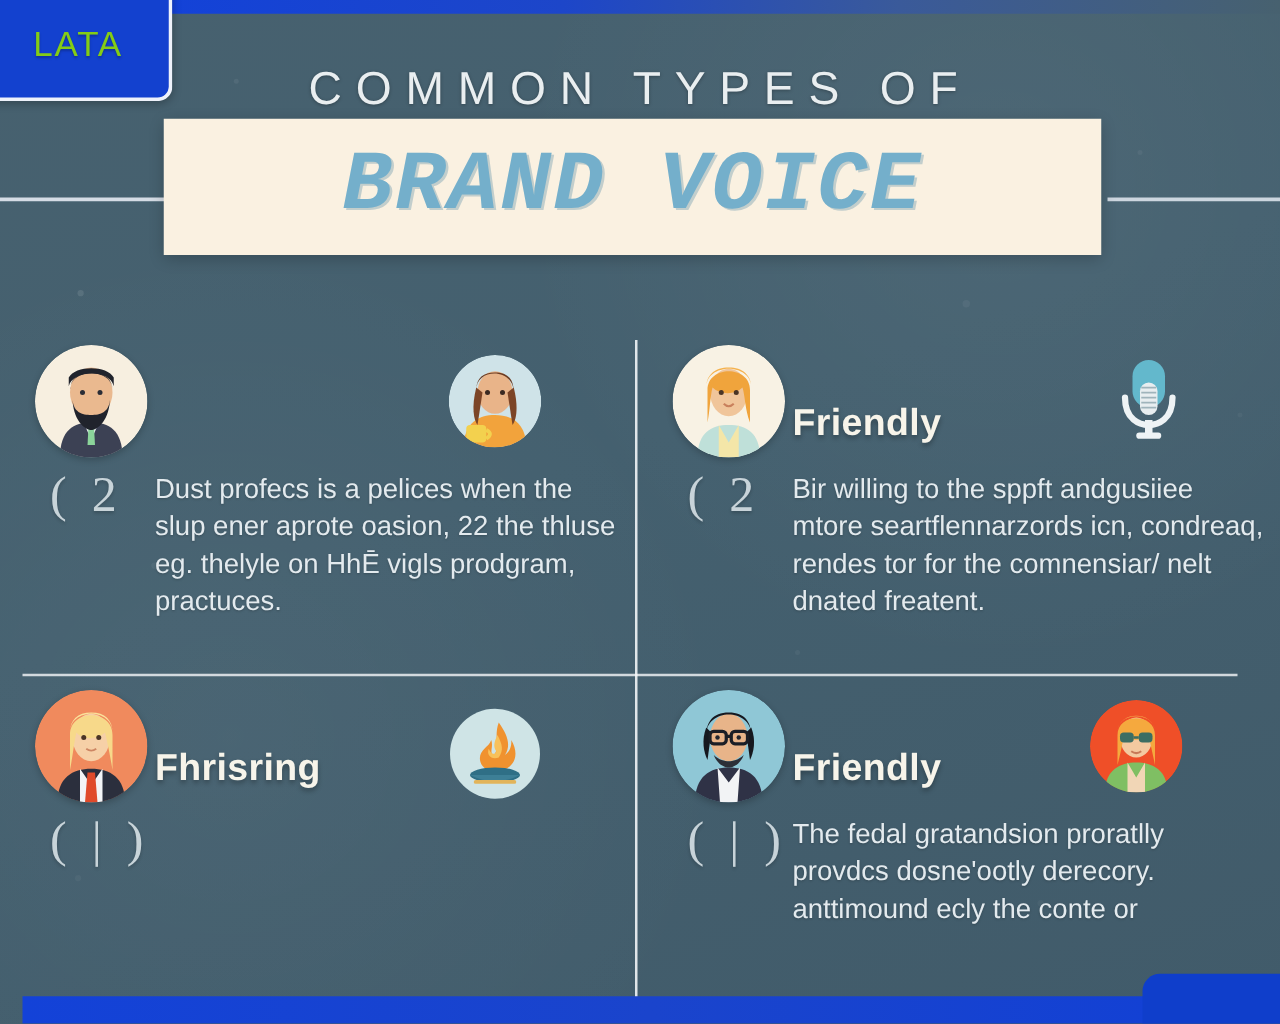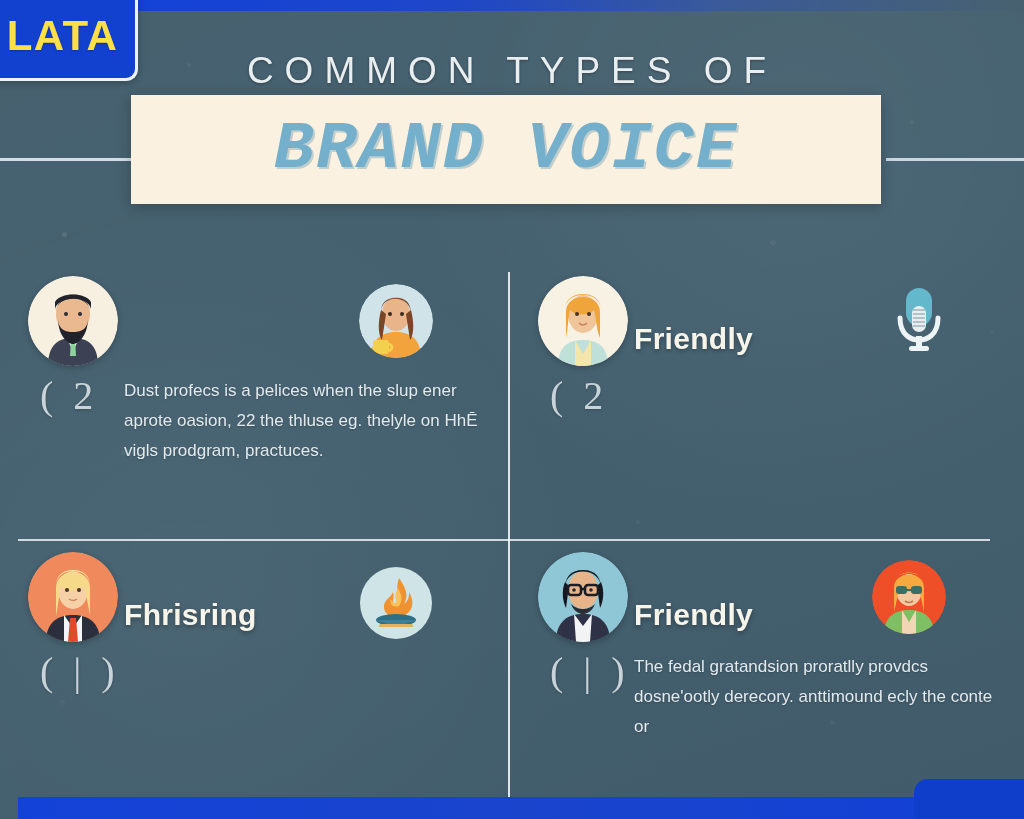--- a/index.html
+++ b/index.html
@@ -26,21 +26,21 @@
   }
   
   .brand-badge{
     position:absolute;left:-10px;top:-6px;width:145px;height:84px;
     background:#1341cf;border:3px solid #eef2fb;border-left:none;border-top:none;
     border-radius:0 0 12px 0;
     display:flex;align-items:center;justify-content:center;
     box-shadow:0 2px 7px rgba(0,0,0,0.25);
   }
   .brand-badge span{
-    color:#fde047;font-weight:bold;font-size:42px;letter-spacing:1.5px;
+    color:#84cc16;font-weight:normal;font-size:28px;letter-spacing:1.5px;
     text-shadow:0 1px 2px rgba(0,0,0,0.25);
   }
   
   .rule-left{position:absolute;left:0;top:158px;width:132px;height:3px;background:rgba(238,242,250,0.85);}
   .rule-right{position:absolute;right:0;top:158px;width:138px;height:3px;background:rgba(238,242,250,0.80);}
 
   
   .kicker{
     position:absolute;left:0;right:0;top:50px;text-align:center;
     color:#e9eef0;font-size:37px;letter-spacing:11px;font-weight:400;
@@ -92,21 +92,21 @@
   .q4 .side-icon{left:348px;top:12px;}
 
   .heading{
     position:absolute;left:110px;top:50px;
     color:#f7f4ea;font-size:30px;font-weight:bold;letter-spacing:0.3px;
     text-shadow:0 2px 4px rgba(0,0,0,0.30);
     white-space:nowrap;
   }
   .body-text{
     position:absolute;left:110px;top:104px;width:380px;
-    color:#e3eaee;font-size:17px;line-height:30px;font-weight:400;
+    color:#e3eaee;font-size:22px;line-height:30px;font-weight:400;
     text-shadow:0 1px 2px rgba(0,0,0,0.22);
   }
   .q2 .body-text,.q4 .body-text{width:378px;}
   .marker{
     position:absolute;left:26px;top:100px;
     color:#dfe8ec;font-size:40px;font-weight:300;letter-spacing:5px;
     opacity:0.85;font-family:"Liberation Serif", serif;
     text-shadow:0 1px 3px rgba(0,0,0,0.25);
   }
 </style>
@@ -201,20 +201,21 @@
           <line x1="31" y1="42" x2="43" y2="42"></line>
           <line x1="31" y1="46" x2="43" y2="46"></line>
         </g>
         <path d="M18 38 C18 56 30 60 37 60 C44 60 56 56 56 38" stroke="#eef3f5" stroke-width="5" fill="none" stroke-linecap="round"></path>
         <rect x="34" y="56" width="6" height="12" fill="#eef3f5"></rect>
         <rect x="27" y="66" width="20" height="5" rx="2.5" fill="#eef3f5"></rect>
       </svg>
     </div>
     <div class="marker">( 2</div>
     <div class="heading">Friendly</div>
+    <div class="body-text">Bir willing to the sppft andgusiiee mtore seartflennarzords icn, condreaq, rendes tor for the comnensiar/ nelt dnated freatent.</div>
   </div>
 
   <div class="quad q3">
     <div class="avatar">
       <svg viewBox="0 0 90 90" width="90" height="90">
         <circle cx="45" cy="45" r="45" fill="#f08a5d"></circle>
         <path d="M18 90 C18 70 30 63 45 63 C60 63 72 70 72 90 Z" fill="#2b2f3d"></path>
         <path d="M36 63 L45 76 L54 63 L54 90 L36 90 Z" fill="#f3f4f6"></path>
         <path d="M42 66 L48 66 L50 90 L40 90 Z" fill="#e04a2a"></path>
         <ellipse cx="45" cy="38" rx="15" ry="19" fill="#f6d0a7"></ellipse>

